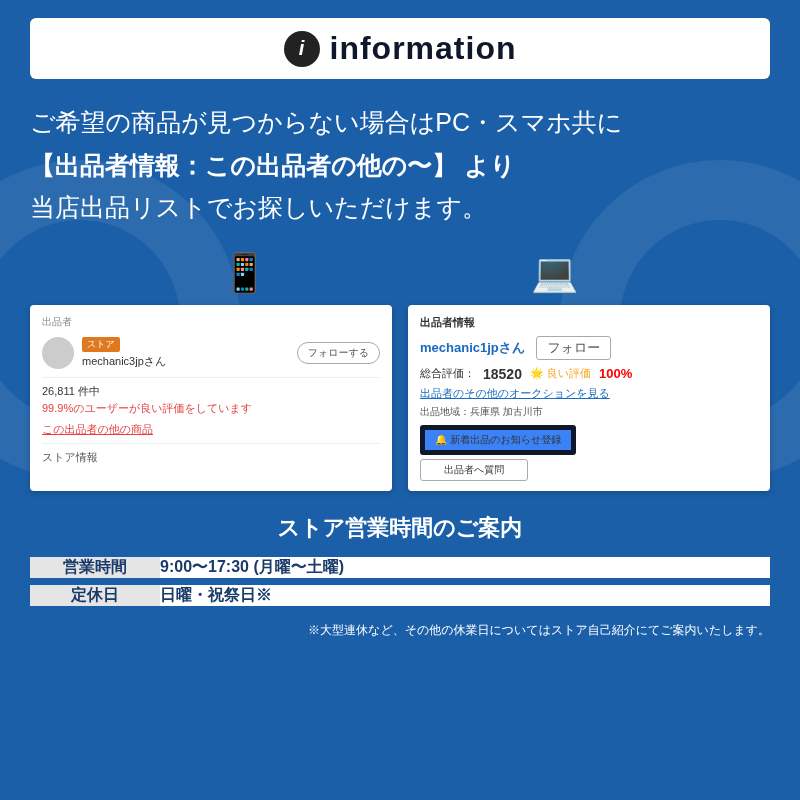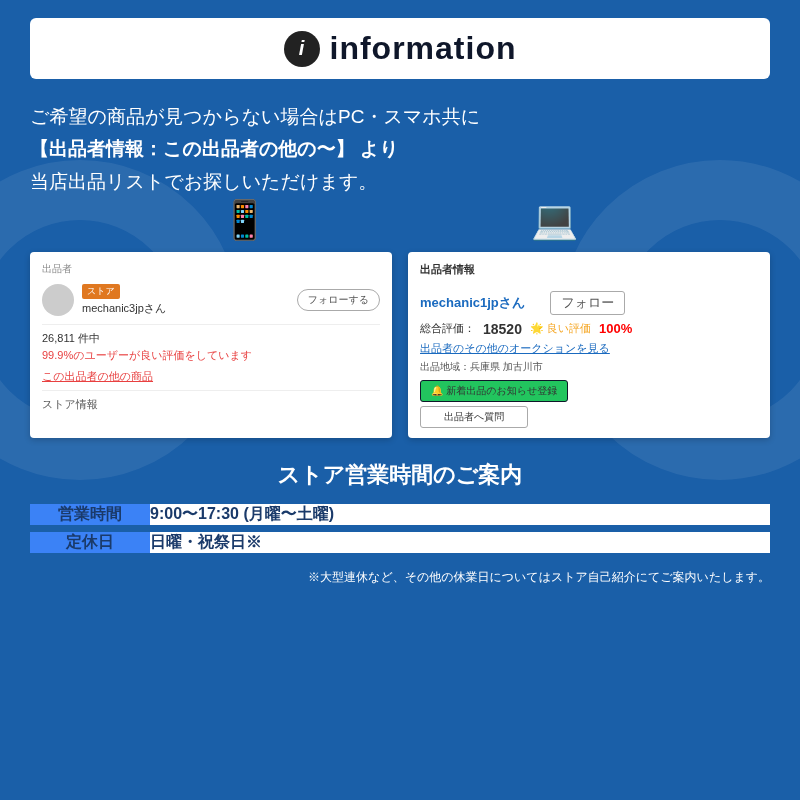--- a/index.html
+++ b/index.html
@@ -67,22 +67,23 @@
     .info-title {
       font-size: 32px;
       font-weight: bold;
       color: #0f172a;
       letter-spacing: 1px;
     }
 
     
     .main-text {
       color: white;
-      font-size: 19px;
+      font-size: 25px;
       line-height: 1.7;
+      margin-bottom: 22px;
       text-align: left;
     }
     .main-text .highlight {
       font-weight: bold;
     }
 
     
     .icons-row {
       display: flex;
       justify-content: space-around;
@@ -178,26 +179,26 @@
     .store-info-link {
       font-size: 11px;
       color: #555;
     }
 
     
     .screenshot-card-pc .card-label-pc {
       font-size: 11px;
       font-weight: bold;
       color: #333;
-      margin-bottom: 14px;
+      margin-bottom: 6px;
     }
     .pc-user-row {
       display: flex;
       align-items: center;
-      gap: 25px;
+      gap: 11px;
       margin-bottom: 6px;
     }
     .pc-username {
       color: #1a6abf;
       font-size: 13px;
       font-weight: bold;
     }
     .pc-follow-btn {
       border: 1px solid #aaa;
       border-radius: 3px;
@@ -234,25 +235,25 @@
       text-decoration: underline;
       display: block;
       margin-bottom: 4px;
     }
     .pc-location {
       font-size: 10px;
       color: #555;
       margin-bottom: 6px;
     }
     .pc-notify-btn {
-      border: 1px solid #0f172a;
+      border: 5px solid #0f172a;
       border-radius: 3px;
       padding: 3px 10px;
       font-size: 10px;
-      background: #22c55e;
+      background: #3b82f6;
       color: #333;
       display: block;
       margin-bottom: 4px;
       text-align: left;
     }
     .pc-question-btn {
       border: 1px solid #aaa;
       border-radius: 3px;
       padding: 3px 23px;
       font-size: 10px;
@@ -275,27 +276,27 @@
       border-collapse: collapse;
       margin-bottom: 12px;
     }
     .hours-table tr {
       border-bottom: 3px solid #1a5fa8;
     }
     .hours-table td {
       padding: 0;
     }
     .hours-label {
-      background: #3b82f6;
+      background: #e5e5e5;
       color: #1a3a6a;
       font-weight: bold;
       font-size: 16px;
       padding: 10px 16px;
       text-align: center;
-      width: 120px;
+      width: 130px;
     }
     .hours-value {
       background: white;
       color: #1a3a6a;
       font-weight: bold;
       font-size: 16px;
       padding: 10px 20px;
     }
 
     .footer-note {

